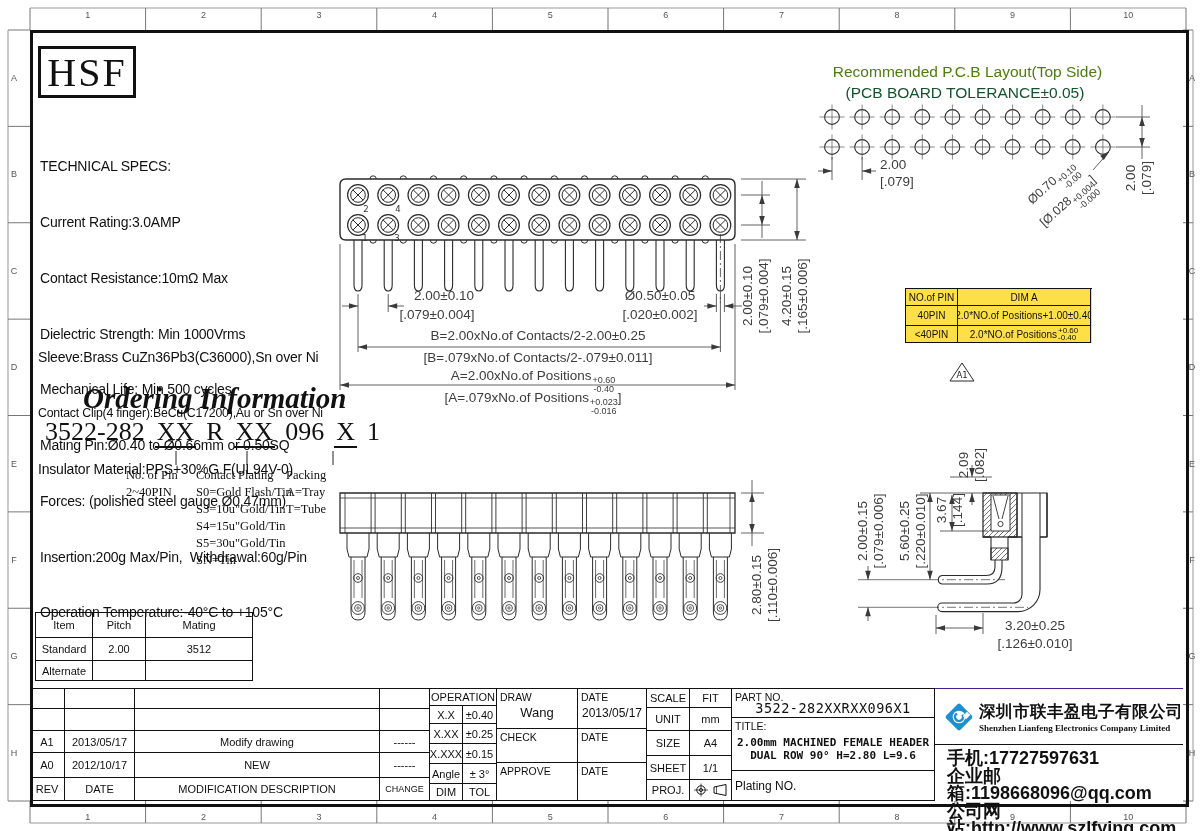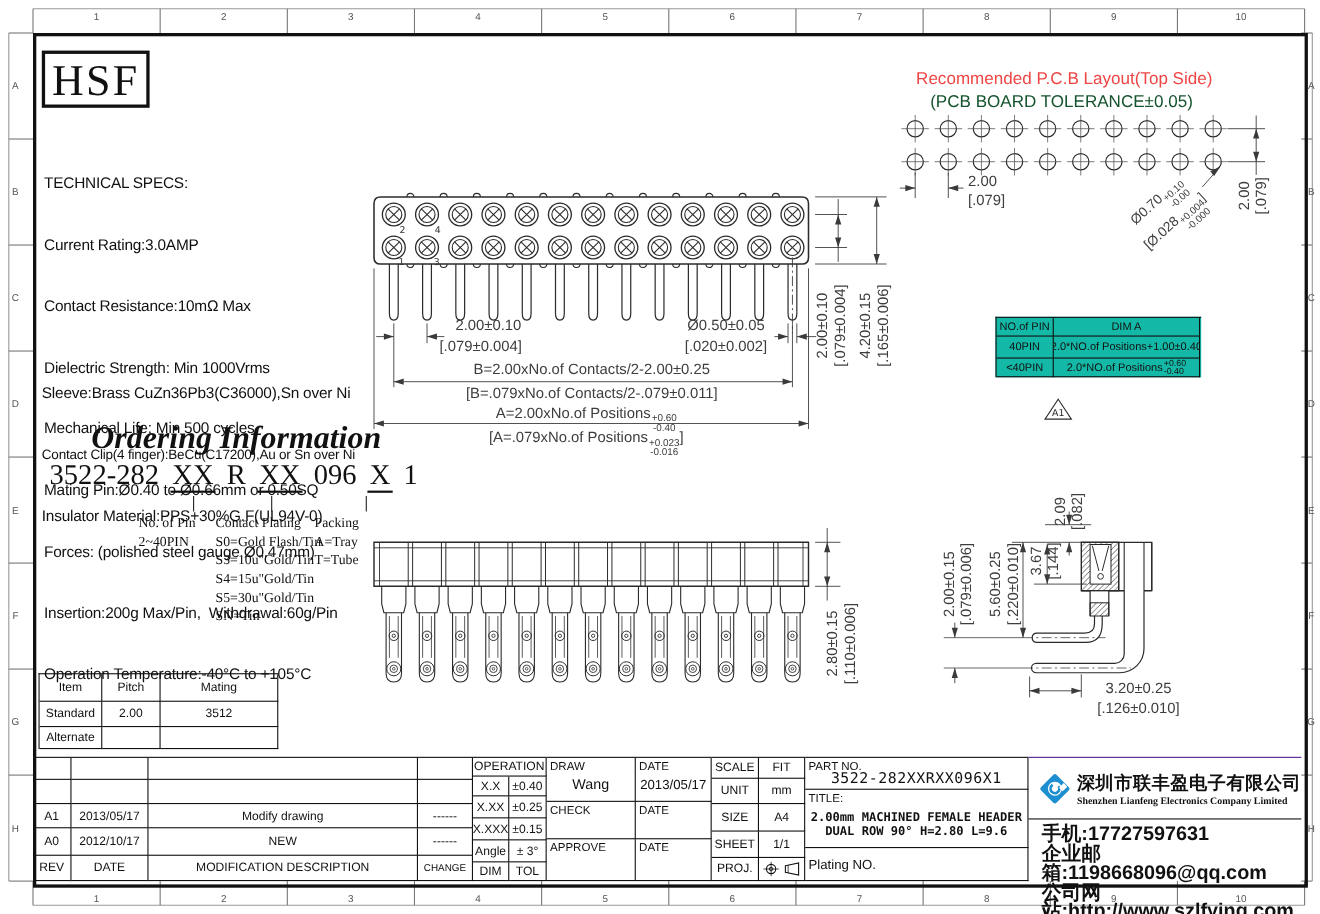--- a/index.html
+++ b/index.html
@@ -609,21 +609,21 @@
     <div>S4=15u"Gold/Tin</div>
     <div>S5=30u"Gold/Tin</div>
     <div>SN=Tin</div>
   </div>
   <div class="abs leg ni" style="left:286px;top:467px;z-index:3;">
     <div>Packing</div>
     <div>A=Tray</div>
     <div>T=Tube</div>
   </div>
 
-  <div class="abs dimt dimc ni" style="left:795px;top:63px;width:345px;font-size:15.5px;color:#ef4444;">Recommended P.C.B Layout(Top Side)</div>
+  <div class="abs dimt dimc ni" style="left:795px;top:63px;width:345px;font-size:15.5px;color:#4d7c0f;">Recommended P.C.B Layout(Top Side)</div>
   <div class="abs dimt dimc ni" style="left:795px;top:84px;width:340px;font-size:15.5px;color:#14532d;">(PCB BOARD TOLERANCE±0.05)</div>
 
   <div class="abs dimt ni" style="left:880px;top:156px;line-height:17px;">
     <div>2.00</div>
     <div>[.079]</div>
   </div>
   <div class="abs dimt two rot ni" style="left:1098px;top:161px;width:84px;height:34px;">
     <div>2.00</div>
     <div>[.079]</div>
   </div>
@@ -684,21 +684,21 @@
   </div>
   <div class="abs dimt two rot ni" style="left:864px;top:514px;width:100px;height:34px;">
     <div>5.60±0.25</div>
       <div>[.220±0.010]</div>
   </div>
   <div class="abs dimt two ni" style="left:973px;top:617px;width:124px;line-height:18px;">
     <div>3.20±0.25</div>
       <div>[.126±0.010]</div>
   </div>
 
-  <div id="dimtable" class="abs grid ni" style="left:905px;top:288px;width:186px;grid-template-columns:52px 133px;grid-template-rows:17px 20px 17px;border-top:1px solid #111;border-left:1px solid #111;background:#14b8a6;">
+  <div id="dimtable" class="abs grid ni" style="left:905px;top:288px;width:186px;grid-template-columns:52px 133px;grid-template-rows:17px 20px 17px;border-top:1px solid #111;border-left:1px solid #111;background:#fde047;">
     <div class="cell">NO.of PIN</div>
     <div class="cell">DIM A</div>
     <div class="cell">40PIN</div>
     <div class="cell">2.0*NO.of Positions+1.00±0.40</div>
     <div class="cell">&lt;40PIN</div>
     <div class="cell">
       <span>2.0*NO.of Positions</span>
         <span class="tol" style="font-size:8px;line-height:7.5px;">
           <span>+0.60</span>
           <span>-0.40</span>

